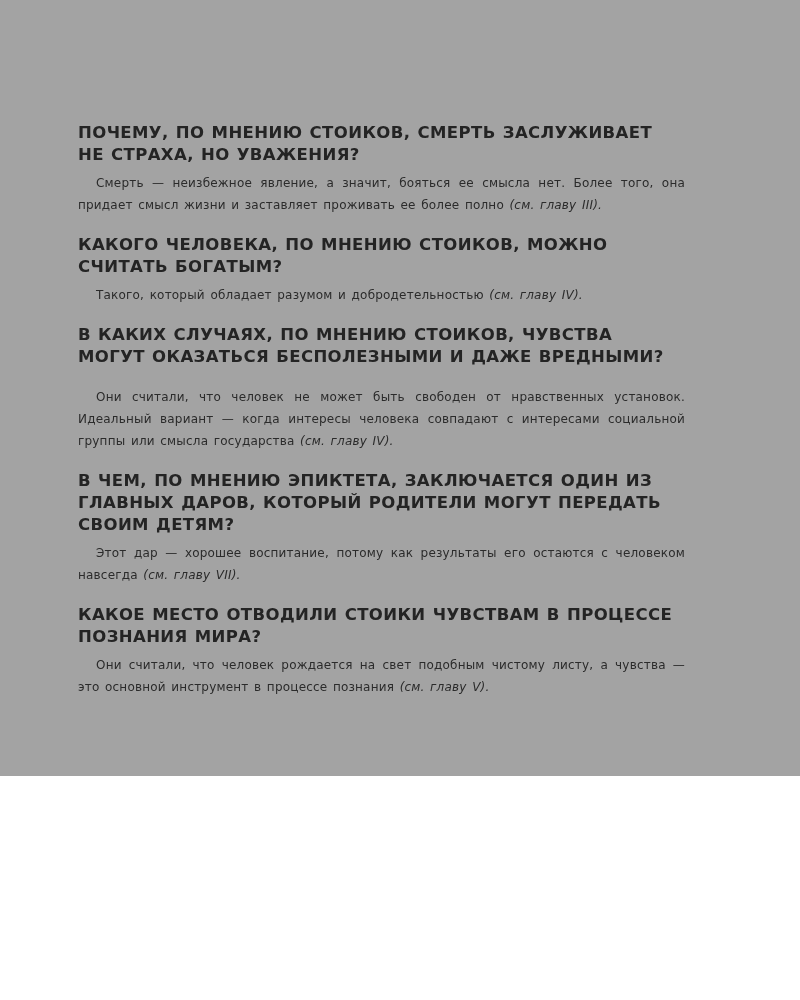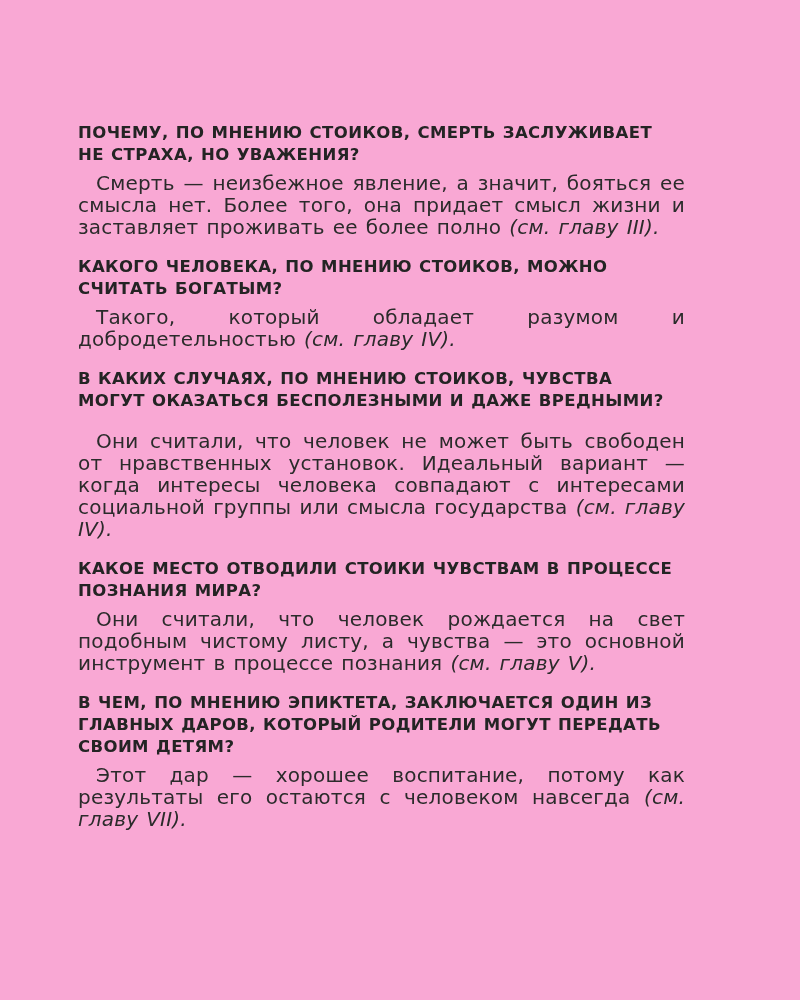--- a/index.html
+++ b/index.html
@@ -3,42 +3,42 @@
 <meta charset="utf-8">
 <style>
   html, body {
     margin: 0;
     padding: 0;
     background: #ffffff;
   }
   .page {
     position: relative;
     width: 800px;
-    height: 1000px;
-    background: #f9a8d4;
+    height: 776px;
+    background: #a3a3a3;
     box-sizing: border-box;
     padding: 122px 115px 0 78px;
     overflow: hidden;
     font-family: "DejaVu Sans", "Liberation Sans", sans-serif;
     color: #262626;
   }
   .qa-section {
     margin: 0 0 18px 0;
   }
   .question {
     font-size: 16.5px;
     line-height: 22px;
     font-weight: bold;
     letter-spacing: 0.4px;
     margin: 0 0 6px 0;
     color: #242424;
     word-spacing: 1px;
   }
   .answer {
-    font-size: 20px;
+    font-size: 12px;
     line-height: 22px;
     letter-spacing: 0.2px;
     word-spacing: 1.5px;
     margin: 0;
     text-align: justify;
     text-indent: 18px;
     color: #2b2b2b;
     hyphens: auto;
     -webkit-hyphens: auto;
   }
@@ -63,22 +63,22 @@
 
   <section class="qa-section">
     <h2 class="question">В КАКИХ СЛУЧАЯХ, ПО МНЕНИЮ СТОИКОВ, ЧУВСТВА МОГУТ ОКАЗАТЬСЯ БЕСПОЛЕЗНЫМИ И ДАЖЕ ВРЕДНЫМИ?</h2>
   </section>
 
   <section class="qa-section">
     <p class="answer"><span>Они считали, что человек не может быть свободен от нравственных установок. Идеальный вариант — когда интересы человека совпадают с интересами социальной группы или смысла государства </span><span class="chapter-ref">(см. главу IV).</span></p>
   </section>
 
   <section class="qa-section">
-    <h2 class="question">КАКОЕ МЕСТО ОТВОДИЛИ СТОИКИ ЧУВСТВАМ В ПРОЦЕССЕ ПОЗНАНИЯ МИРА?</h2>
-    <p class="answer"><span>Они считали, что человек рождается на свет подобным чистому листу, а чувства — это основной инструмент в процессе познания </span><span class="chapter-ref">(см. главу V).</span></p>
+    <h2 class="question">В ЧЕМ, ПО МНЕНИЮ ЭПИКТЕТА, ЗАКЛЮЧАЕТСЯ ОДИН ИЗ ГЛАВНЫХ ДАРОВ, КОТОРЫЙ РОДИТЕЛИ МОГУТ ПЕРЕДАТЬ СВОИМ ДЕТЯМ?</h2>
+    <p class="answer"><span>Этот дар — хорошее воспитание, потому как результаты его остаются с человеком навсегда </span><span class="chapter-ref">(см. главу VII).</span></p>
   </section>
 
   <section class="qa-section">
-    <h2 class="question">В ЧЕМ, ПО МНЕНИЮ ЭПИКТЕТА, ЗАКЛЮЧАЕТСЯ ОДИН ИЗ ГЛАВНЫХ ДАРОВ, КОТОРЫЙ РОДИТЕЛИ МОГУТ ПЕРЕДАТЬ СВОИМ ДЕТЯМ?</h2>
-    <p class="answer"><span>Этот дар — хорошее воспитание, потому как результаты его остаются с человеком навсегда </span><span class="chapter-ref">(см. главу VII).</span></p>
+    <h2 class="question">КАКОЕ МЕСТО ОТВОДИЛИ СТОИКИ ЧУВСТВАМ В ПРОЦЕССЕ ПОЗНАНИЯ МИРА?</h2>
+    <p class="answer"><span>Они считали, что человек рождается на свет подобным чистому листу, а чувства — это основной инструмент в процессе познания </span><span class="chapter-ref">(см. главу V).</span></p>
   </section>
 
 </div>
 
 </body></html>

